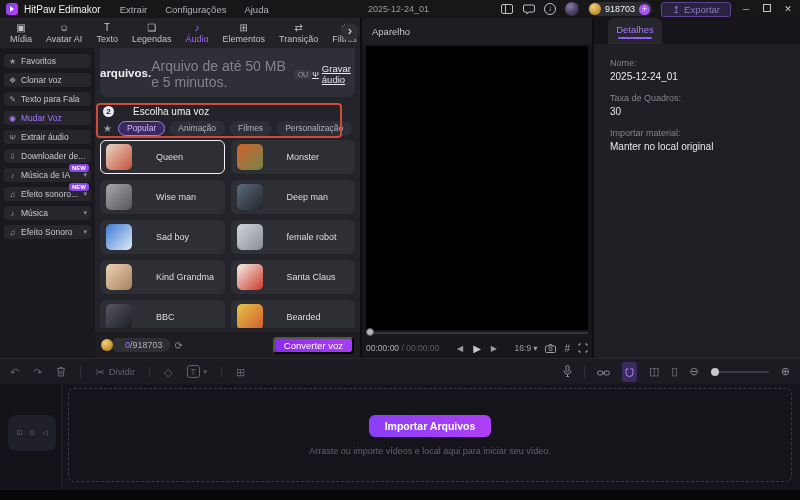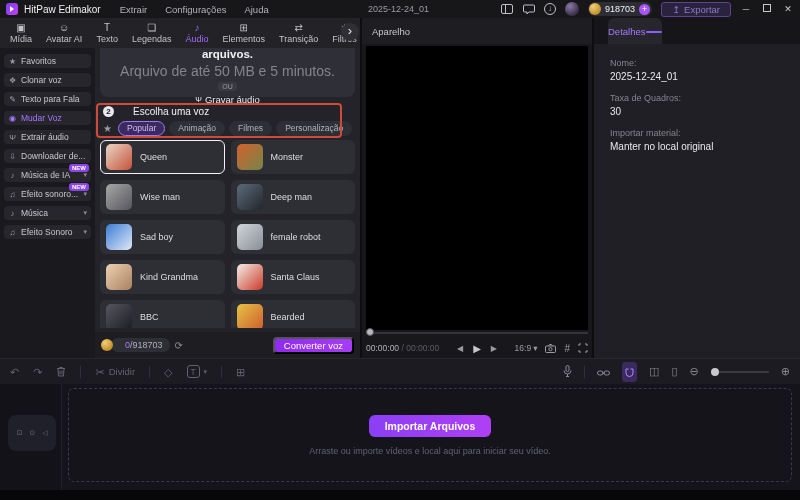--- a/index.html
+++ b/index.html
@@ -52,42 +52,42 @@
   .sitem .sicon { font-size:8px; width:9px; text-align:center; color:#9a9aa2; line-height:9px; }
   .sitem .slabel { font-size:8.5px; color:#c8c8ce; white-space:nowrap; overflow:hidden; }
   .sitem.active .slabel, .sitem.active .sicon { color:#a678ff; }
   .sitem .scaret { margin-left:auto; font-size:7px; color:#8a8a92; }
   .sbadge { position:absolute; top:-4px; right:2px; background:#8b45e8; color:#fff; font-size:6px;
     font-weight:bold; padding:0px 3px; border-radius:3px; line-height:8px; }
 
   
   #middle { position:absolute; left:95px; top:48px; width:265px; height:310px; background:#232329; overflow:hidden; }
   #upload-box { position:absolute; left:5px; right:5px; top:-7px; height:56px; background:#2f2f37;
-    border-radius:8px; display:flex; flex-direction:column; align-items:center; padding-top:7px; }
+    border-radius:8px; display:flex; align-items:center; padding-top:7px; }
   #upload-title { font-size:11.5px; font-weight:bold; color:#f0f0f4; }
   #upload-hint { font-size:14px; color:#84848c; margin-top:3px; }
   #or-pill { font-size:7px; color:#9a9aa2; background:#3a3a42; border-radius:3px; padding:0 4px;
     line-height:9px; margin-top:3px; }
   #record-link { font-size:9.5px; color:#e8e8ee; text-decoration:underline; margin-top:3px;
     display:flex; align-items:center; gap:3px; }
   #record-link .sicon { font-size:8px; text-decoration:none; }
   #step-annotation { position:absolute; left:1px; top:55px; width:246px; height:35px;
     border:2px solid #cd4b38; border-radius:4px; pointer-events:none; z-index:5; }
   #step-header { position:absolute; left:8px; top:58px; display:flex; align-items:center; gap:5px; }
   #step-circle { width:11px; height:11px; border-radius:50%; background:#e8e8ee; color:#1a1a1e;
     font-size:8px; font-weight:bold; text-align:center; line-height:11px; }
   #step-title { font-size:10px; font-weight:normal; color:#f0f0f4;padding-left:14px; }
   #cat-tabs { position:absolute; left:8px; top:73px; display:flex; align-items:center; gap:4px; }
   #cat-star { font-size:10px; color:#9a9aa2; margin-right:2px; }
   .ctab { font-size:8.5px; color:#b4b4bc; background:#2e2e36; border:1px solid #2e2e36;
     border-radius:8px; padding:1px 8px; line-height:11px; white-space:nowrap; }
   .ctab.active { background:#3a2a5e; border-color:#a474ff; color:#d4b8ff; }
   #voice-grid { position:absolute; left:5px; top:92px; width:255px; height:188px;
     display:grid; grid-template-columns:1fr 1fr; grid-auto-rows:34px; gap:6px; overflow:hidden; }
-  .vcard { background:#2e2e35; border-radius:6px; display:flex; align-items:center; gap:8px;
+  .vcard { background:#2e2e35; border-radius:6px; display:flex; align-items:center; gap:24px;
     padding:0 5px; border:1.5px solid transparent; }
   .vcard.selected { border-color:#f2f2f6; }
   .vavatar { width:26px; height:26px; border-radius:5px; flex:0 0 auto; }
   .vname { font-size:9px; color:#dcdce2; white-space:nowrap; }
   #credits-bar { position:absolute; left:0; right:0; bottom:0; height:26px; background:#1d1d22;
     display:flex; align-items:center; padding:0 6px; gap:5px; z-index:6; }
   #credits-chip { height:14px; background:#2e2e35; border-radius:8px; display:flex; align-items:center;
     padding:0 7px 0 0px; margin-left:5px; font-size:9px; }
   #credits-chip .used { color:#a678ff; }
   #credits-chip .rest { color:#b0b0b8; }
@@ -111,21 +111,21 @@
     align-items:center; color:#9a9aa2; }
   #pv-transport .t-sm { font-size:8px; } #pv-transport .t-play { font-size:10px; color:#c6c6cc; }
   #pv-right { margin-left:auto; display:flex; align-items:center; gap:8px; color:#9a9aa2; }
   #pv-ratio { display:flex; gap:2px; align-items:center; font-size:8.5px; }
   #pv-right svg { display:block; }
 
   
   #rightpanel { position:absolute; left:594px; top:18px; width:206px; height:340px; background:#1f1f25; }
   #rp-header { height:26px; background:#15151a; display:flex; align-items:flex-end; padding-left:14px; }
   #rp-tab { width:54px; height:26px; background:#26262c; border-radius:6px 6px 0 0;
-    display:flex; align-items:center; justify-content:center; }
+    display:flex; flex-direction:column; align-items:center; justify-content:center; }
   #rp-tab .t { font-size:9.5px; color:#a678ff; }
   #rp-tab .u { width:34px; height:2px; background:#8b5cf6; border-radius:1px; margin-top:2px; }
   #rp-body { padding:14px 16px; }
   .dlabel { font-size:9px; color:#84848c; margin-bottom:3px; }
   .dvalue { font-size:10px; color:#e8e8ec; margin-bottom:11px; }
 
   
   #tl-toolbar { position:absolute; left:0; top:358px; width:800px; height:26px; background:#1b1b21;
     border-top:1px solid #26262c; display:flex; align-items:center; padding:0 10px; color:#62626c; }
   .tl-ico { font-size:11px; line-height:12px; margin-right:14px; display:flex; align-items:center; gap:4px; }

